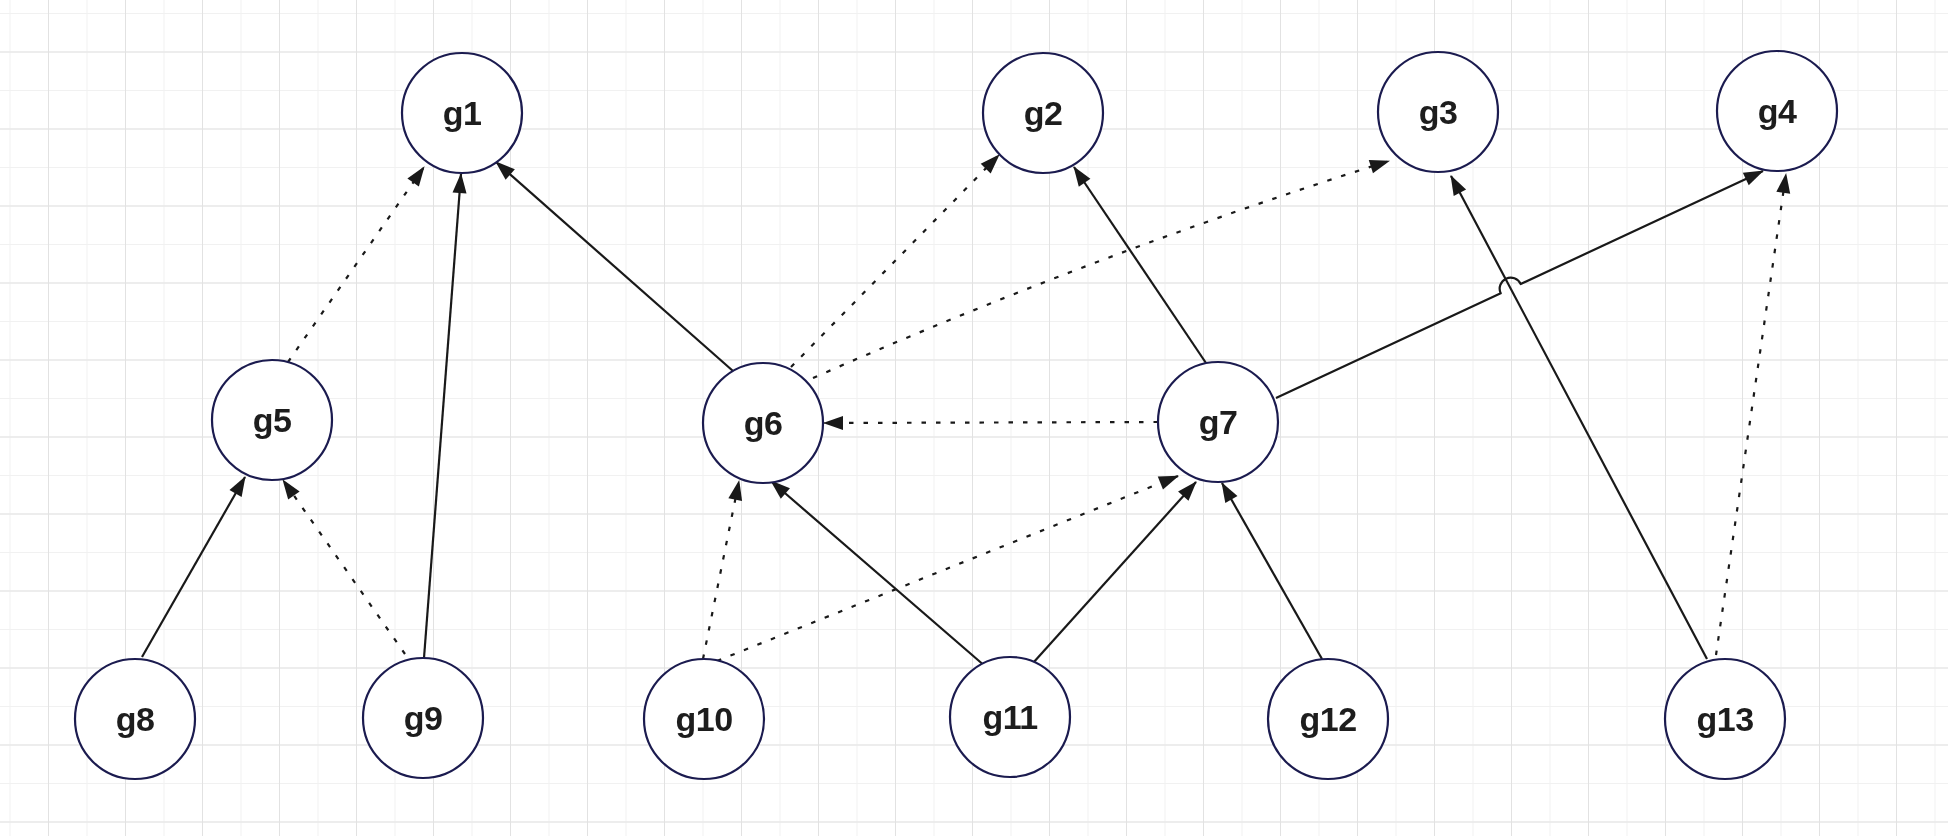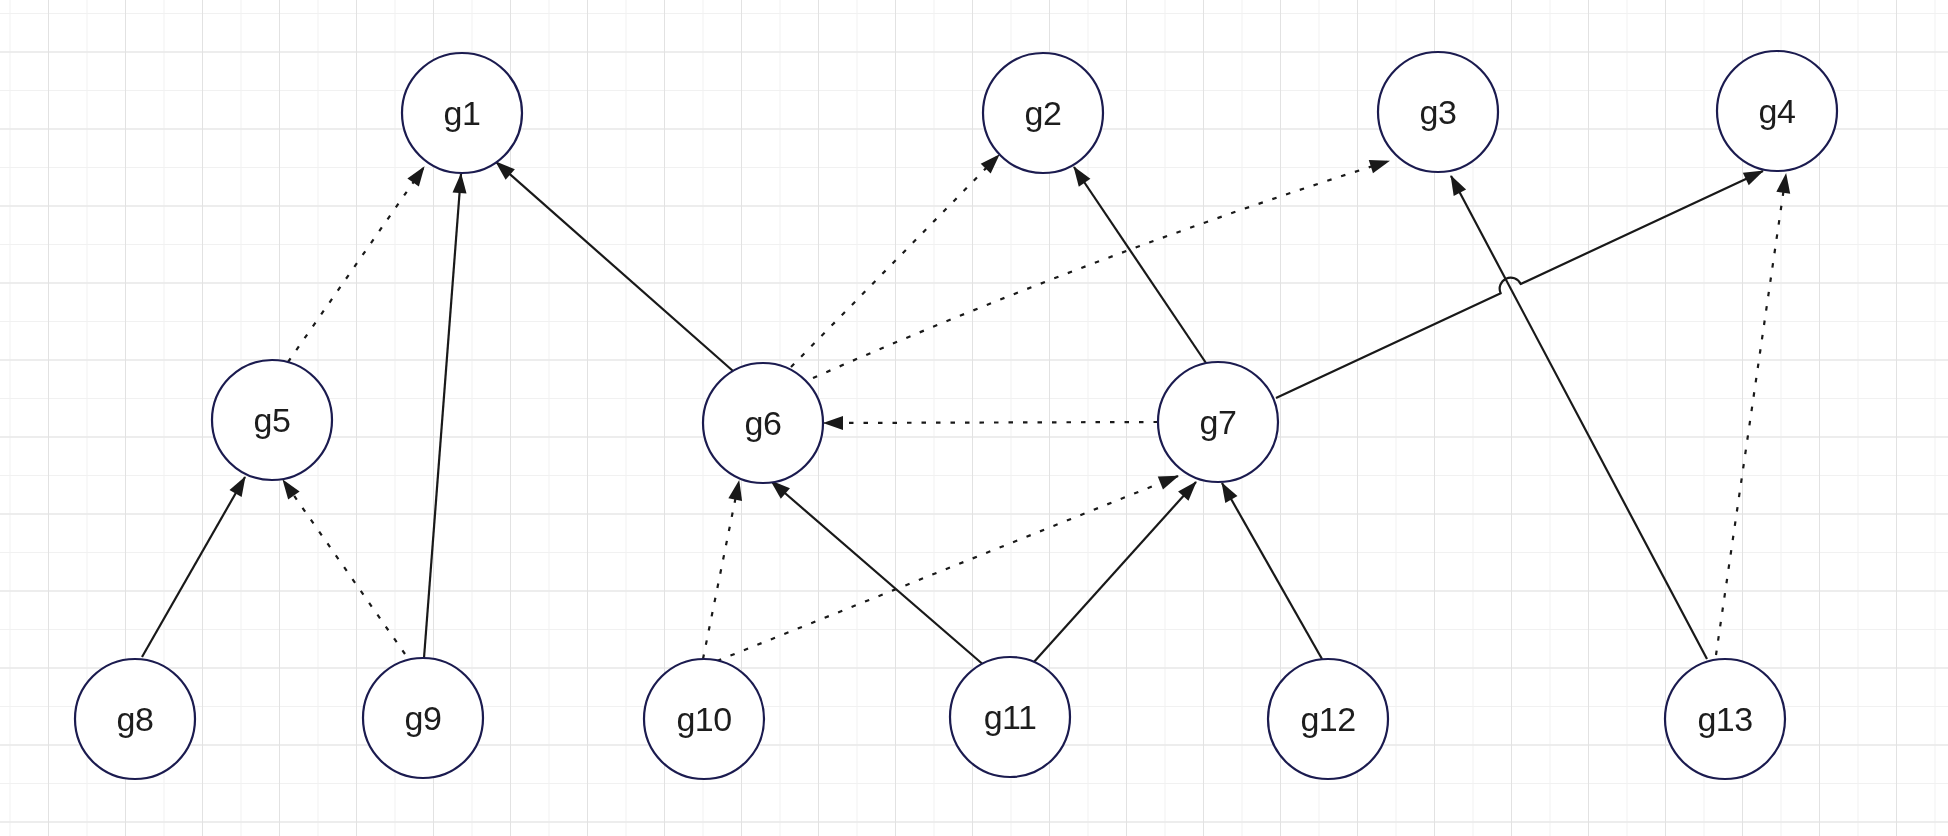--- a/index.html
+++ b/index.html
@@ -11,20 +11,21 @@
     height: 836px;
     overflow: hidden;
     background-color: #ffffff;
     background-image:
       linear-gradient(to right, #e2e2e2 1px, transparent 1px),
       linear-gradient(to bottom, #e2e2e2 1px, transparent 1px),
       linear-gradient(to right, #f1f1f1 1px, transparent 1px),
       linear-gradient(to bottom, #f1f1f1 1px, transparent 1px);
     background-size: 77px 77px, 77px 77px, 38.5px 38.5px, 38.5px 38.5px;
     background-position: -29px -25.5px, -29px -25.5px, 9.5px 13px, 9.5px 13px;
+    font-weight: bold;
   }
 
   svg.graph { position: absolute; left: 0; top: 0; }
 
   .edge {
     fill: none;
     stroke-linecap: butt;
     stroke-linejoin: round;
   }
   .edge.dotted { stroke-dasharray: 4.5 10; }

